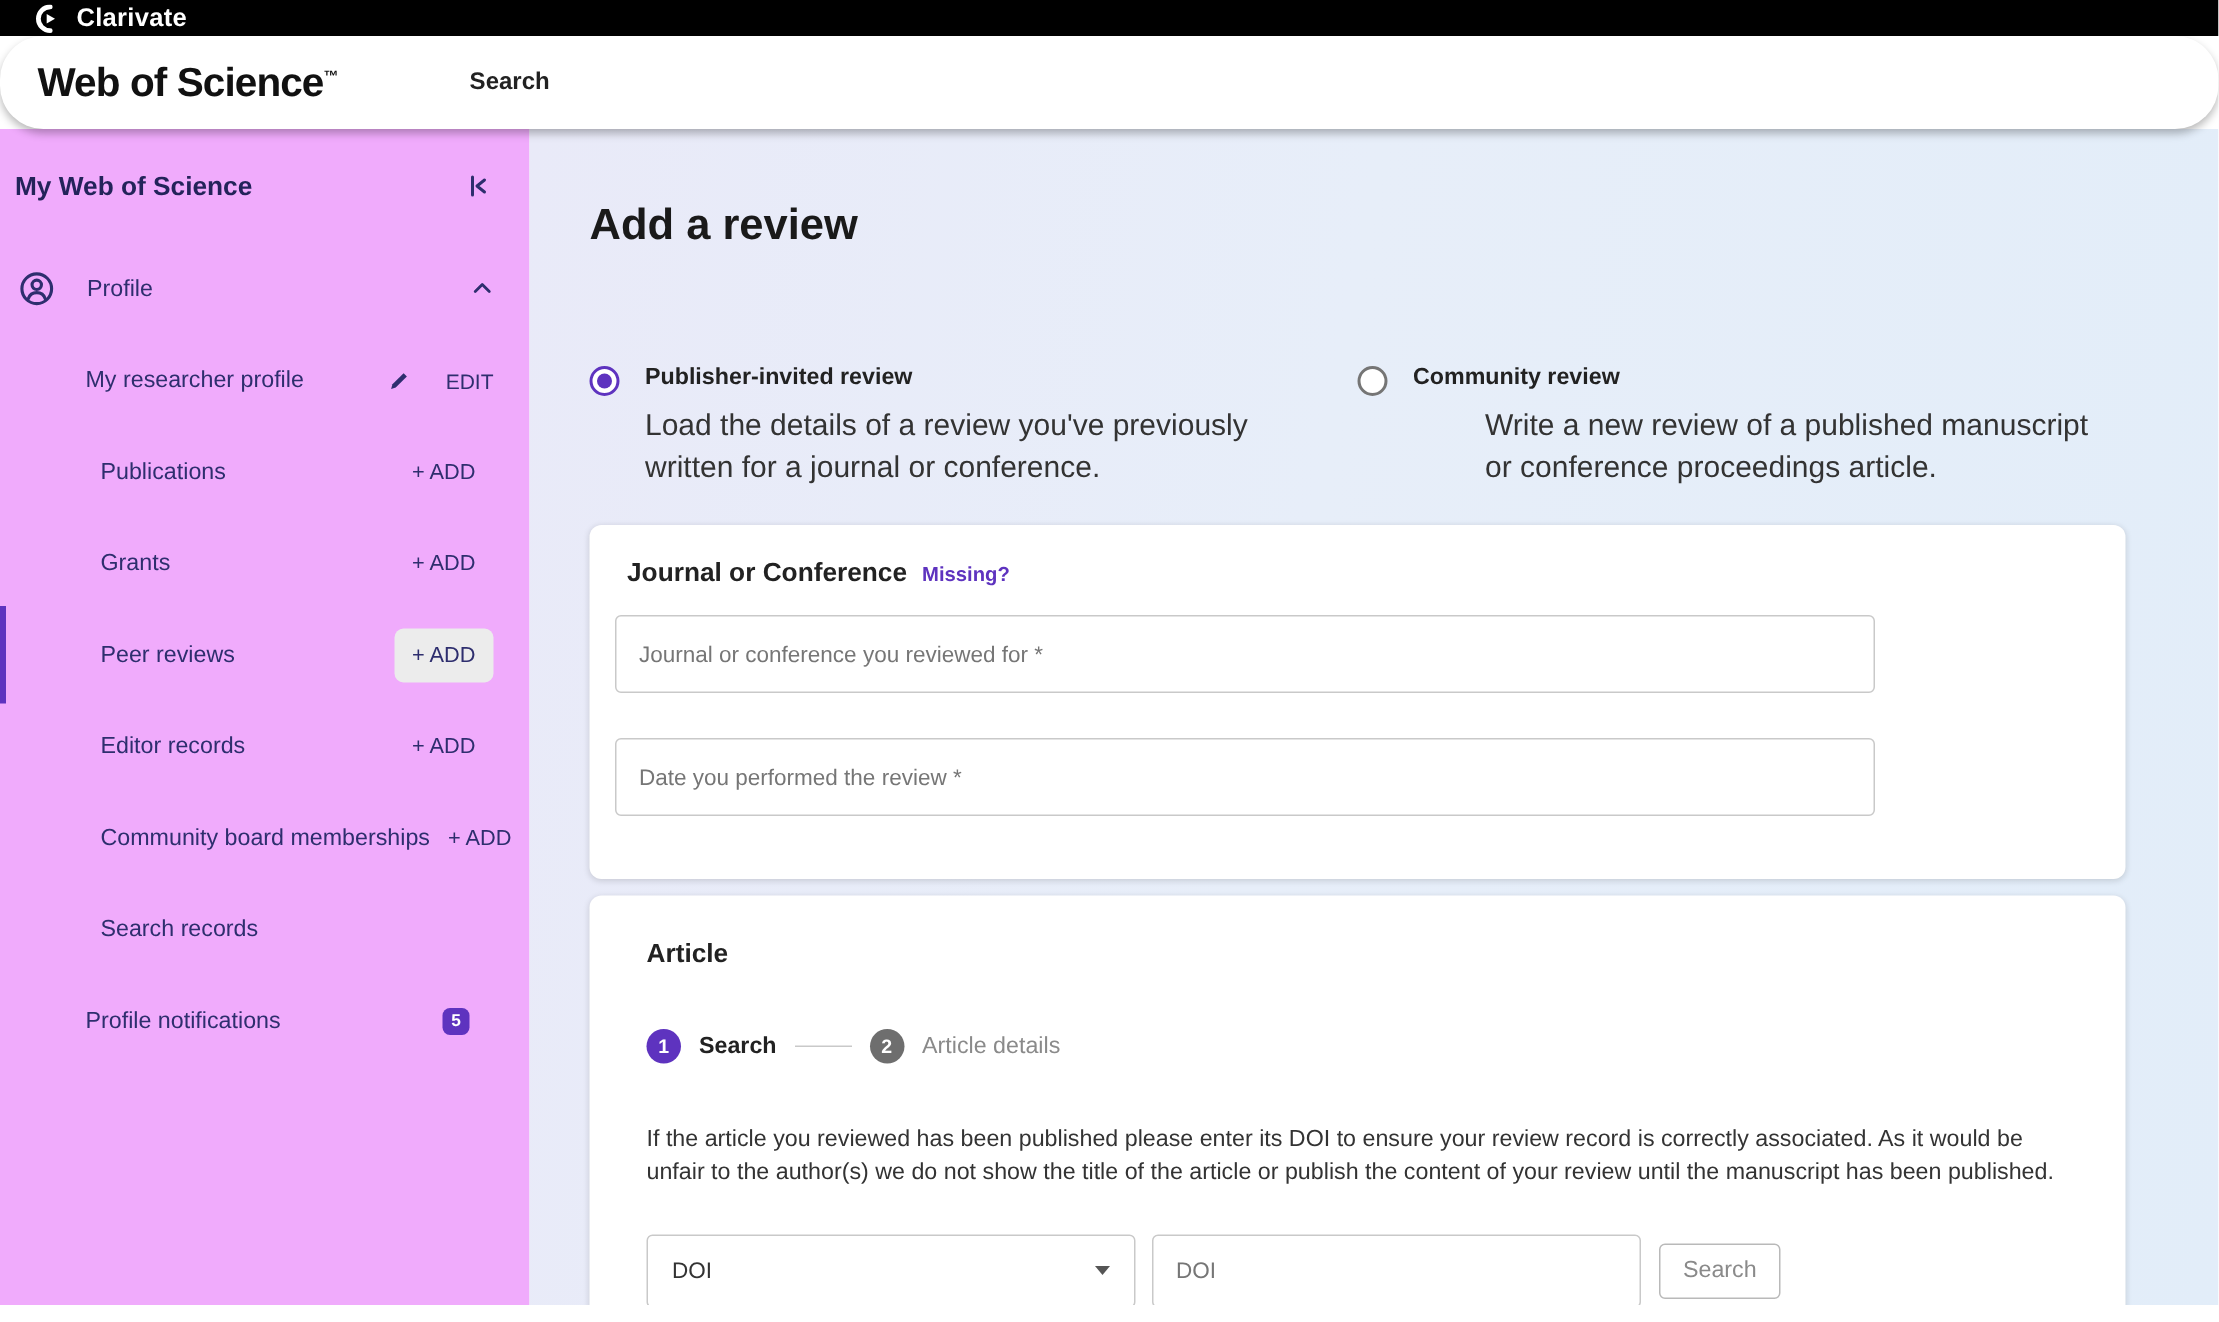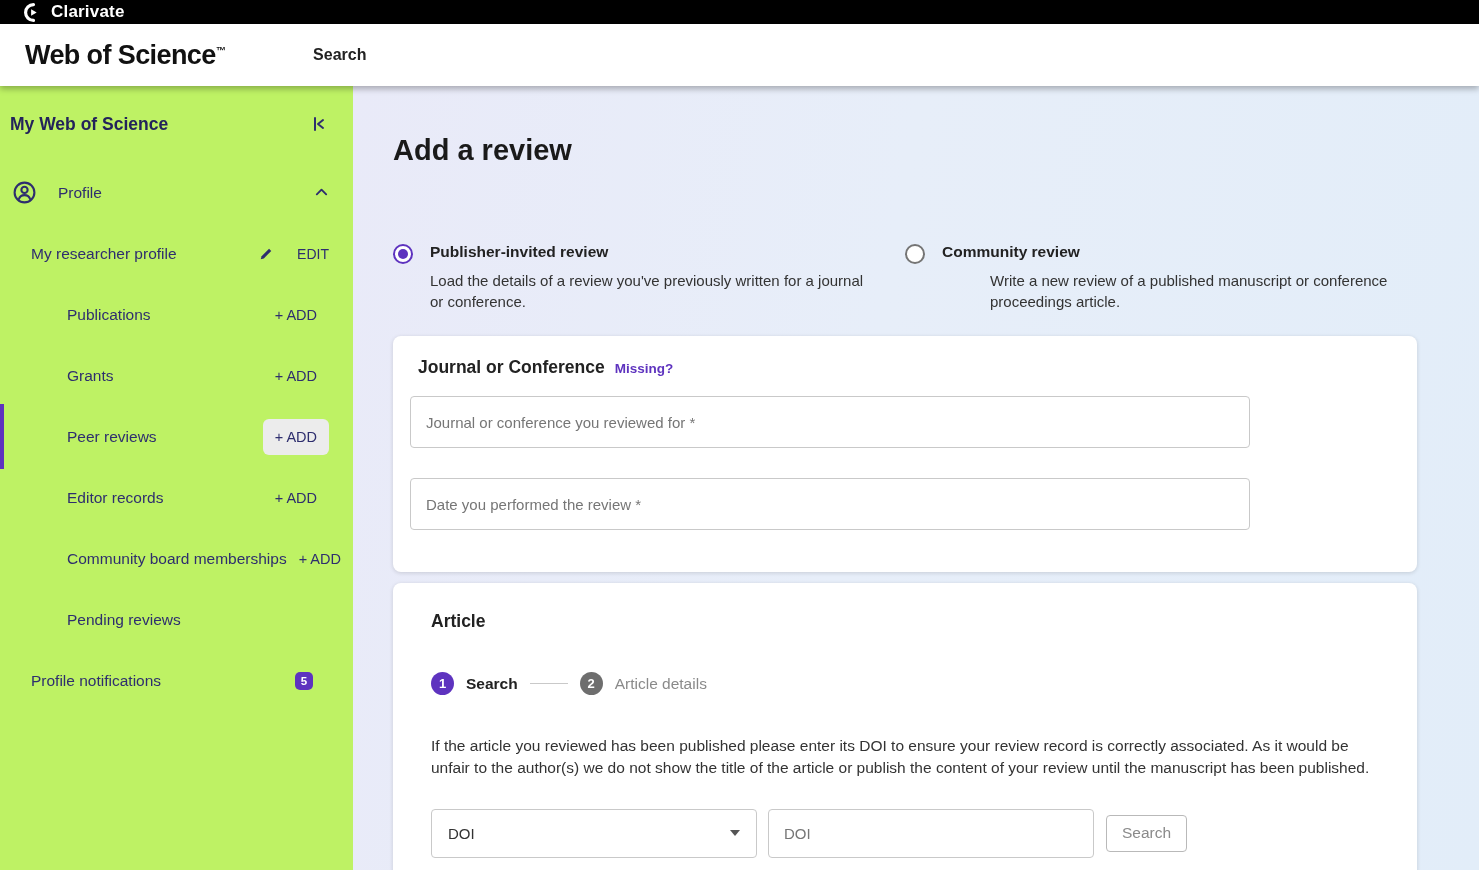--- a/index.html
+++ b/index.html
@@ -4,34 +4,34 @@
 <style>
   * { box-sizing: border-box; margin: 0; padding: 0; }
   html, body { width: 1479px; height: 881px; overflow: hidden; }
   body { font-family: "Liberation Sans", sans-serif; background: #fff; }
 
   
   .topbar { height: 24px; background: #000; display: flex; align-items: center; padding-left: 24px; }
   .brand { display: flex; align-items: center; gap: 8px; color: #fff; font-weight: bold; font-size: 17px; letter-spacing: .2px; }
 
   
-  .header { height: 62px; background: #fff; display: flex; align-items: center; position: relative; z-index: 10; box-shadow: 0 3px 6px rgba(0,0,0,.28); }
+  .header { height: 62px; background: #fff; display: flex; align-items: center; position: relative; z-index: 10; box-shadow: 0 3px 6px rgba(0,0,0,.28); border-radius: 29px; }
   .logo { margin-left: 25px; font-size: 27px; font-weight: bold; letter-spacing: -.6px; color: #111; }
   .logo sup { font-size: 10px; font-weight: bold; }
   .nav-search { margin-left: 88px; font-size: 16px; font-weight: 700; color: #222; cursor: pointer; }
 
   
   .layout { display: flex; height: 784px; }
 
   
-  .sidebar { width: 353px; flex-shrink: 0; background: #bef264; padding-top: 14px; color: #2e2e6e; }
+  .sidebar { width: 353px; flex-shrink: 0; background: #f0abfc; padding-top: 14px; color: #2e2e6e; }
   .sb-title-row { display: flex; align-items: center; justify-content: space-between; padding: 0 26px 0 10px; height: 48px; margin-bottom: 14px; }
   .sb-title { font-size: 17.5px; font-weight: bold; color: #23235a; }
   .icon-btn { cursor: pointer; display: flex; align-items: center; }
-  .sb-row { position: relative; height: 61px; display: flex; align-items: center; padding-left: 31px; padding-right: 24px; font-size: 15.5px; color: #2e2e6e; cursor: pointer; }
+  .sb-row { position: relative; height: 61px; display: flex; align-items: center; padding-left: 57px; padding-right: 24px; font-size: 15.5px; color: #2e2e6e; cursor: pointer; }
   .sb-row.top-level { padding-left: 12px; }
   .sb-row.sub { padding-left: 67px; }
   .sb-row .label { white-space: nowrap; }
   .sb-row .spacer { margin-left: auto; }
   .profile-icon { margin-right: 21px; display: flex; }
   .add-btn { margin-left: auto; display: flex; align-items: center; gap: 2px; font-size: 14.5px; color: #2e2e6e; padding: 10px 12px; border-radius: 6px; cursor: pointer; white-space: nowrap; }
   .add-btn.hovered { background: #ececec; }
   .edit-btn { margin-left: auto; display: flex; align-items: center; gap: 24px; font-size: 14px; color: #2e2e6e; cursor: pointer; }
   .sb-row.active::before { content: ""; position: absolute; left: 0; top: -2px; bottom: -2px; width: 4px; background: #5e33bf; }
   .notif-badge { margin-left: auto; margin-right: 16px; min-width: 18px; height: 18px; background: #5e33bf; border-radius: 5px; color: #fff; font-size: 11.5px; font-weight: bold; display: flex; align-items: center; justify-content: center; padding: 0 4px; }
@@ -42,21 +42,21 @@
 
   .options { display: flex; margin-bottom: 24px; }
   .option { display: flex; cursor: pointer; }
   .option.first { width: 512px; }
   .option.second { flex: 1; }
   .radio { width: 20px; height: 20px; border-radius: 50%; flex-shrink: 0; margin-right: 17px; margin-top: 1px; background: #fff; }
   .radio.checked { border: 2px solid #5e33bf; position: relative; }
   .radio.checked::after { content: ""; position: absolute; left: 3px; top: 3px; width: 10px; height: 10px; border-radius: 50%; background: #5e33bf; }
   .radio.unchecked { border: 2px solid #757575; }
   .option-label { font-size: 15.5px; font-weight: bold; color: #222; margin-bottom: 10px; }
-  .option-desc { font-size: 15px; color: #333; line-height: 1.38; }
+  .option-desc { font-size: 20px; color: #333; line-height: 1.38; }
   .option.first .option-desc { max-width: 448px; }
   .option.second .option-desc { max-width: 405px; margin-left: 48px; }
 
   .card { background: #fff; border-radius: 8px; box-shadow: 0 1px 4px rgba(0,0,0,.14); }
   .card.journal { padding: 21px 24px 42px 17px; margin-bottom: 11px; }
   .card-title-row { display: flex; align-items: baseline; gap: 10px; margin: 0 0 18px 8px; }
   .card-title { font-size: 17.5px; font-weight: bold; color: #222; }
   .missing-link { font-size: 13.5px; color: #5e33bf; cursor: pointer; font-weight: bold; }
   .text-field { display: block; width: 840px; height: 52px; border: 1px solid #c9c9c9; border-radius: 4px; padding: 0 15px; font-size: 15px; color: #333; font-family: "Liberation Sans", sans-serif; background: #fff; outline: none; }
   .text-field::placeholder { color: #767676; opacity: 1; }
@@ -158,21 +158,21 @@
     </div>
     <div class="sb-row sub">
       <span class="label">Editor records</span>
       <span class="add-btn">+ ADD</span>
     </div>
     <div class="sb-row sub">
       <span class="label">Community board memberships</span>
       <span class="add-btn">+ ADD</span>
     </div>
     <div class="sb-row sub">
-      <span class="label">Pending reviews</span>
+      <span class="label">Search records</span>
     </div>
 
     <div class="sb-row">
       <span class="label">Profile notifications</span>
       <span class="notif-badge">5</span>
     </div>
   </div>
 
   <div class="main">
     <div class="page-title">Add a review</div>

